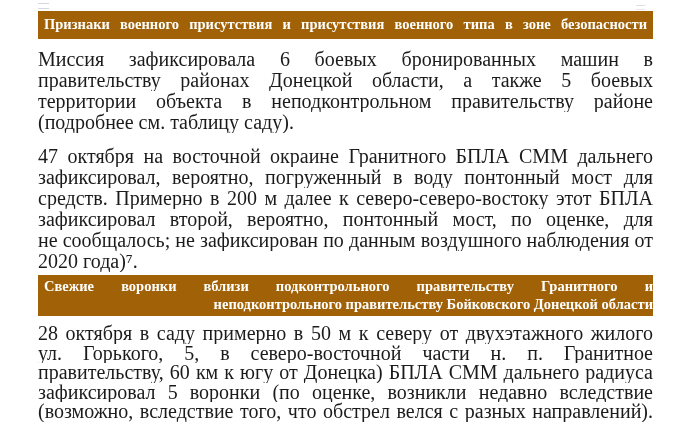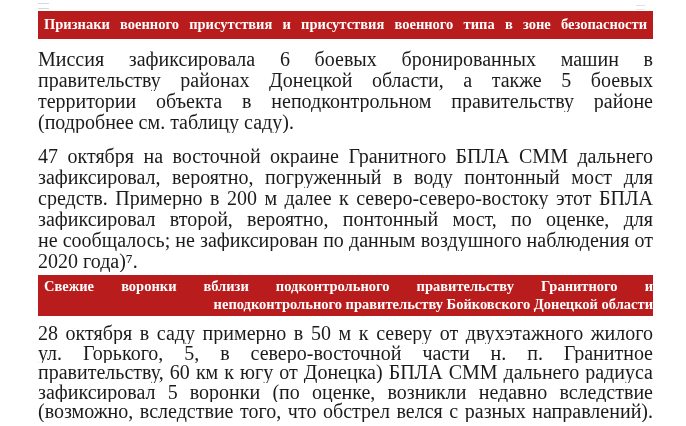--- a/index.html
+++ b/index.html
@@ -8,21 +8,21 @@
     overflow: hidden;
     background: #ffffff;
     position: relative;
     font-family: "Liberation Serif", "DejaVu Serif", serif;
     color: #1b1b1b;
   }
   .content { margin-left: 38px; width: 615px; }
 
   
   .heading-bar {
-    background: #b91c1c;
+    background: #a16207;
     color: #ffffff;
     font-weight: bold;
     font-size: 14.5px;
   }
   .bar-1 { margin-top: 11px; padding: 4px 6px 5px 6px; }
   .bar-2 { margin-top: 3px;  padding: 2px 0 3px 6px; }
   .hline {
     display: block;
     height: 19px; line-height: 19px;
     overflow: hidden;

